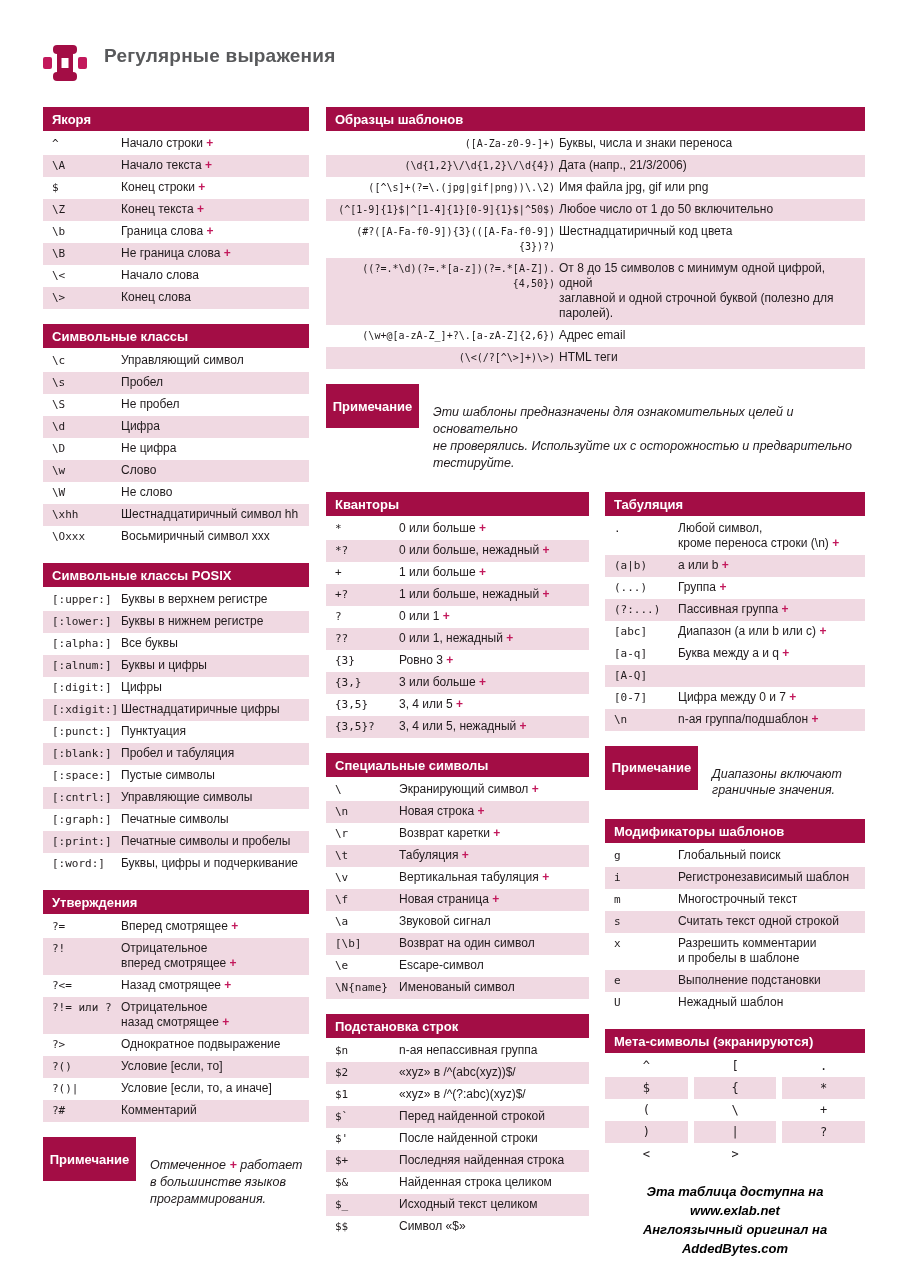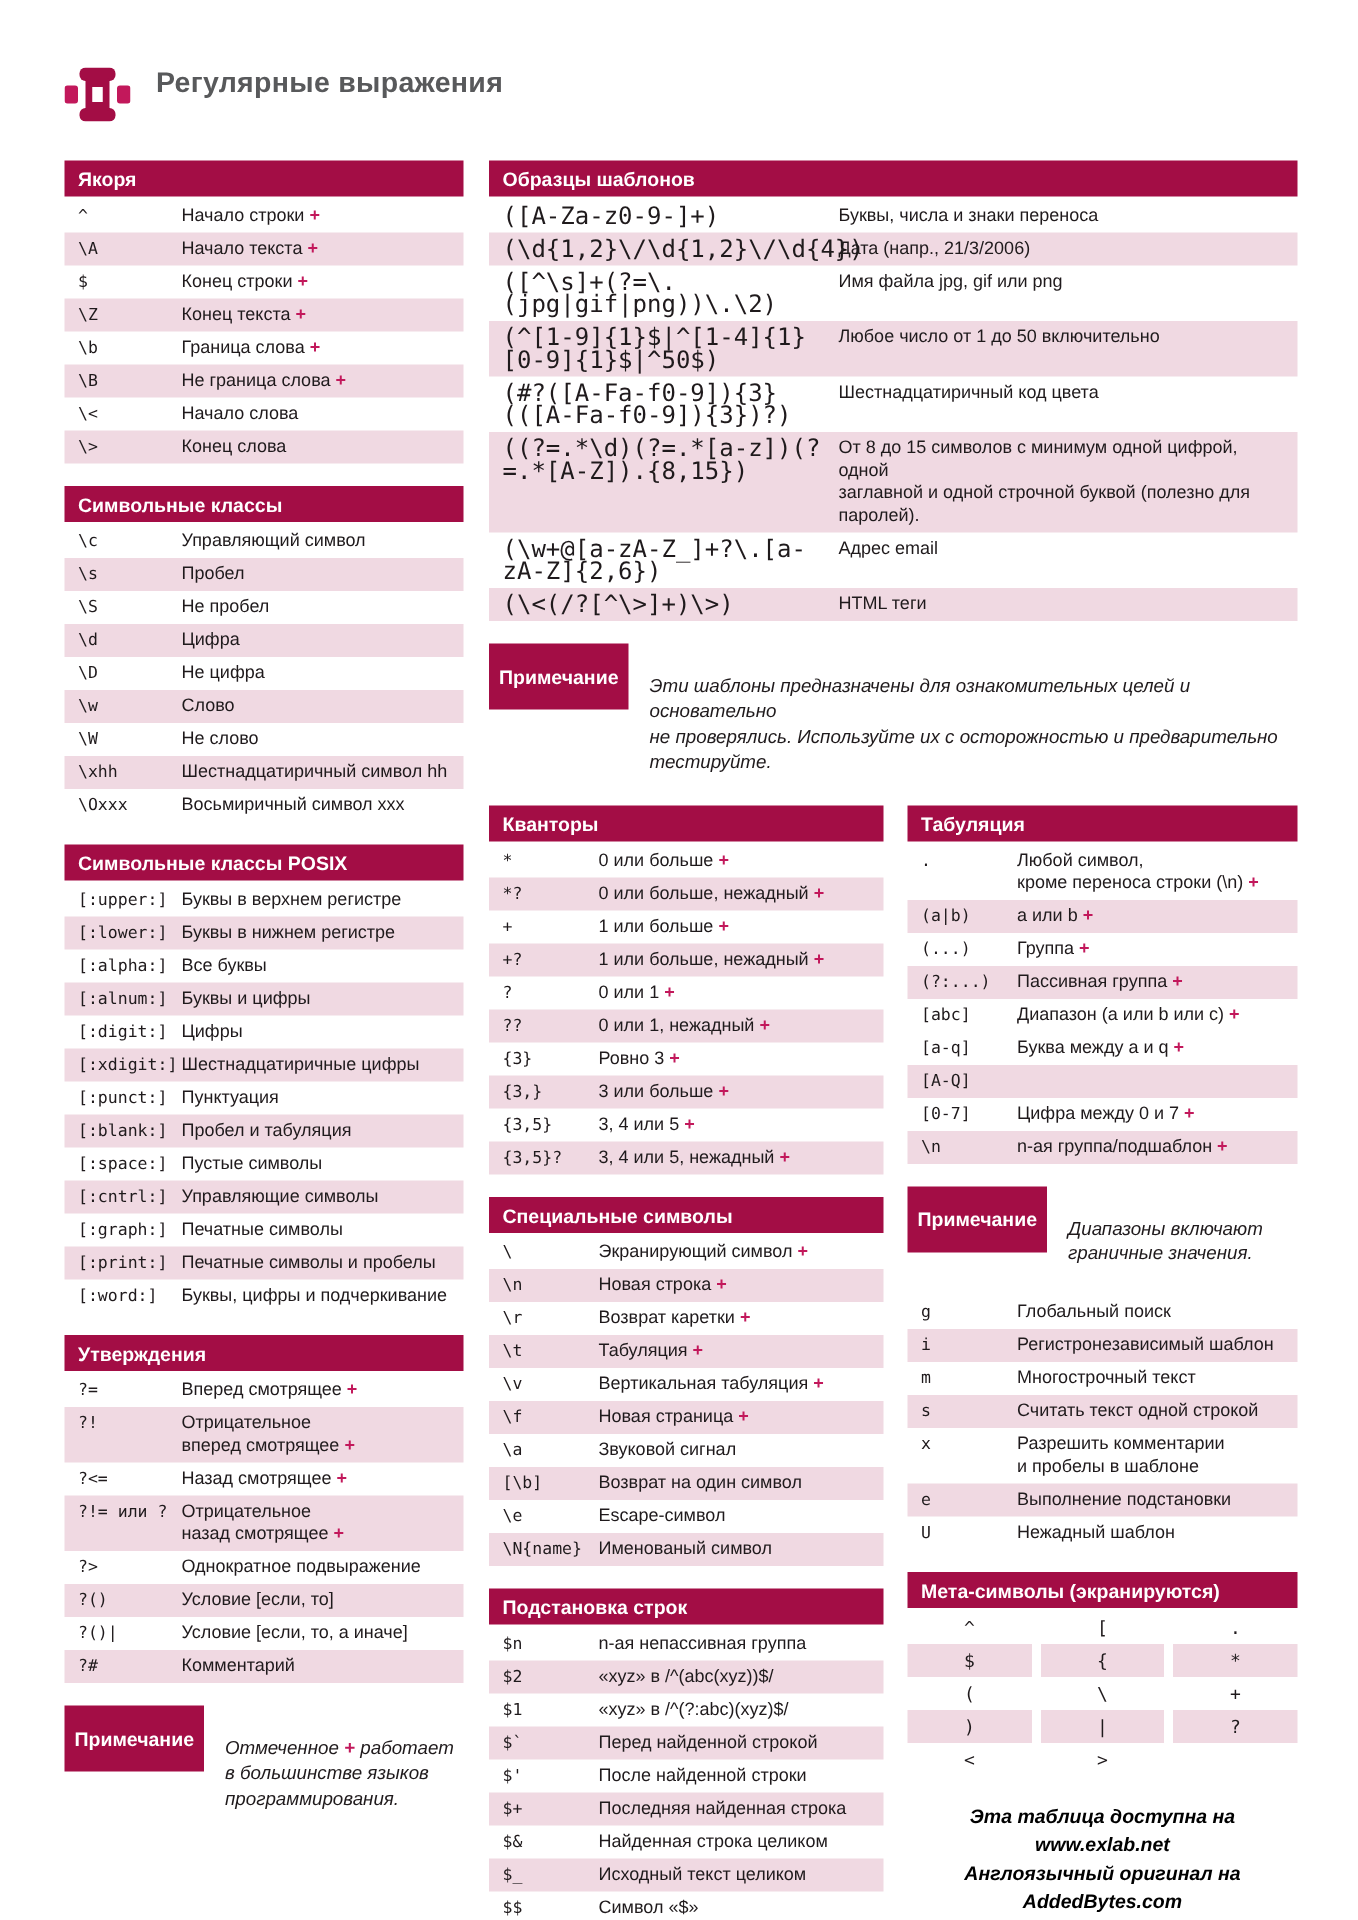--- a/index.html
+++ b/index.html
@@ -37,21 +37,21 @@
   .row { display: flex; align-items: flex-start; padding: 3px 0 4px; min-height: 22px; }
   .row.alt { background: #f0d9e2; }
   .code {
     width: 78px; flex: none; padding-left: 9px; padding-right: 4px;
     font-family: "DejaVu Sans Mono", monospace;
     font-size: 11px; line-height: 15px; white-space: pre-wrap;
   }
   .sub-mid .code, .sub-right .code { width: 73px; }
   .desc { flex: 1; font-size: 12px; line-height: 15px; white-space: pre-line; padding-right: 4px; }
   .plus { color: #c2185b; font-weight: bold; }
-  .section.wide .code { width: 233px; font-size: 16px; }
+  .section.wide .code { width: 233px; font-size: 10px; text-align: right; }
 
   
   .note { display: flex; gap: 14px; margin: 10px 0 20px; }
   .note-badge {
     background: #a30d45; color: #ffffff;
     width: 93px; height: 44px; flex: none;
     display: flex; align-items: center; justify-content: center;
     font-size: 13px; font-weight: bold;
   }
   .note-text {
@@ -305,21 +305,21 @@
             </div>
             <div class="row alt">
               <span class="code">(^[1-9]{1}$|^[1-4]{1}[0-9]{1}$|^50$)</span>
               <span class="desc">Любое число от 1 до 50 включительно</span>
             </div>
             <div class="row">
               <span class="code">(#?([A-Fa-f0-9]){3}(([A-Fa-f0-9]){3})?)</span>
               <span class="desc">Шестнадцатиричный код цвета</span>
             </div>
             <div class="row alt">
-              <span class="code">((?=.*\d)(?=.*[a-z])(?=.*[A-Z]).{8,15})</span>
+              <span class="code">((?=.*\d)(?=.*[a-z])(?=.*[A-Z]).{4,50})</span>
               <span class="desc">От 8 до 15 символов с минимум одной цифрой, одной
 заглавной и одной строчной буквой (полезно для
 паролей).</span>
             </div>
             <div class="row">
               <span class="code">(\w+@[a-zA-Z_]+?\.[a-zA-Z]{2,6})</span>
               <span class="desc">Адрес email</span>
             </div>
             <div class="row alt">
               <span class="code">(\&lt;(/?[^\&gt;]+)\&gt;)</span>
@@ -519,20 +519,21 @@
               </div>
           </section>
 
           <div class="note">
             <div class="note-badge">Примечание</div>
             <div class="note-text">Диапазоны включают
 граничные значения.</div>
           </div>
 
           <section class="section">
+            <h2 class="bar">Модификаторы шаблонов</h2>
             <div class="rows">
                 <div class="row">
                   <span class="code">g</span>
                   <span class="desc">Глобальный поиск</span>
                 </div>
                 <div class="row alt">
                   <span class="code">i</span>
                   <span class="desc">Регистронезависимый шаблон</span>
                 </div>
                 <div class="row">

